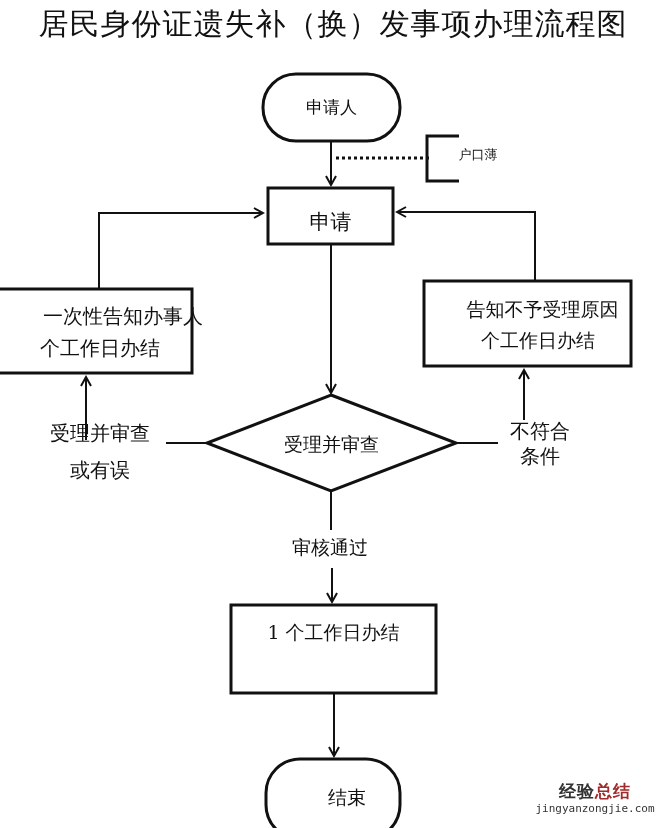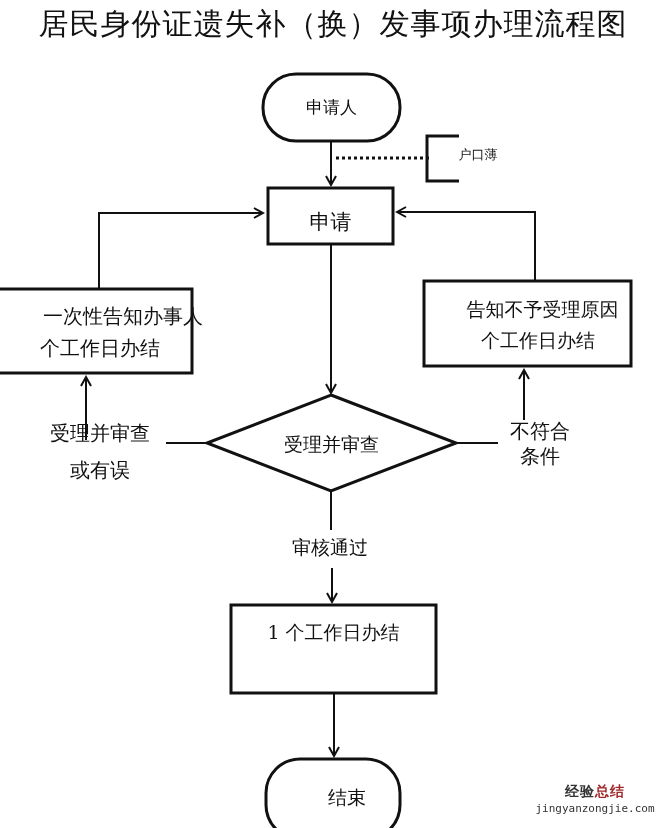--- a/index.html
+++ b/index.html
@@ -4,21 +4,21 @@
   <style>
     html, body { margin: 0; padding: 0; background: #ffffff; }
     body { width: 666px; height: 828px; position: relative; overflow: hidden;
            font-family: "DejaVu Sans", "Liberation Sans", sans-serif; color: #111; }
     .title { position: absolute; left: 0; top: 4px; width: 666px; text-align: center;
              font-size: 30px; letter-spacing: 1px; color: #111; white-space: nowrap; }
     svg.canvas { position: absolute; left: 0; top: 0; }
     .lbl { position: absolute; white-space: nowrap; text-align: center; color: #111;
            font-family: "DejaVu Serif", "Liberation Serif", serif; }
     .watermark { position: absolute; left: 535px; top: 780px; width: 120px; text-align: center; }
-    .wm-cn { font-size: 14px; font-weight: bold; letter-spacing: 1px;
+    .wm-cn { font-size: 17px; font-weight: bold; letter-spacing: 1px;
              font-family: "DejaVu Sans", sans-serif; line-height: 22px; }
     .wm-cn .a { color: #333; }
     .wm-cn .b { color: #a12a2a; }
     .wm-en { font-size: 11px; color: #333; font-family: "DejaVu Sans Mono", monospace; line-height: 13px; }
   </style>
 </head>
 <body>
 
 <div class="title">居民身份证遗失补（换）发事项办理流程图</div>
 

